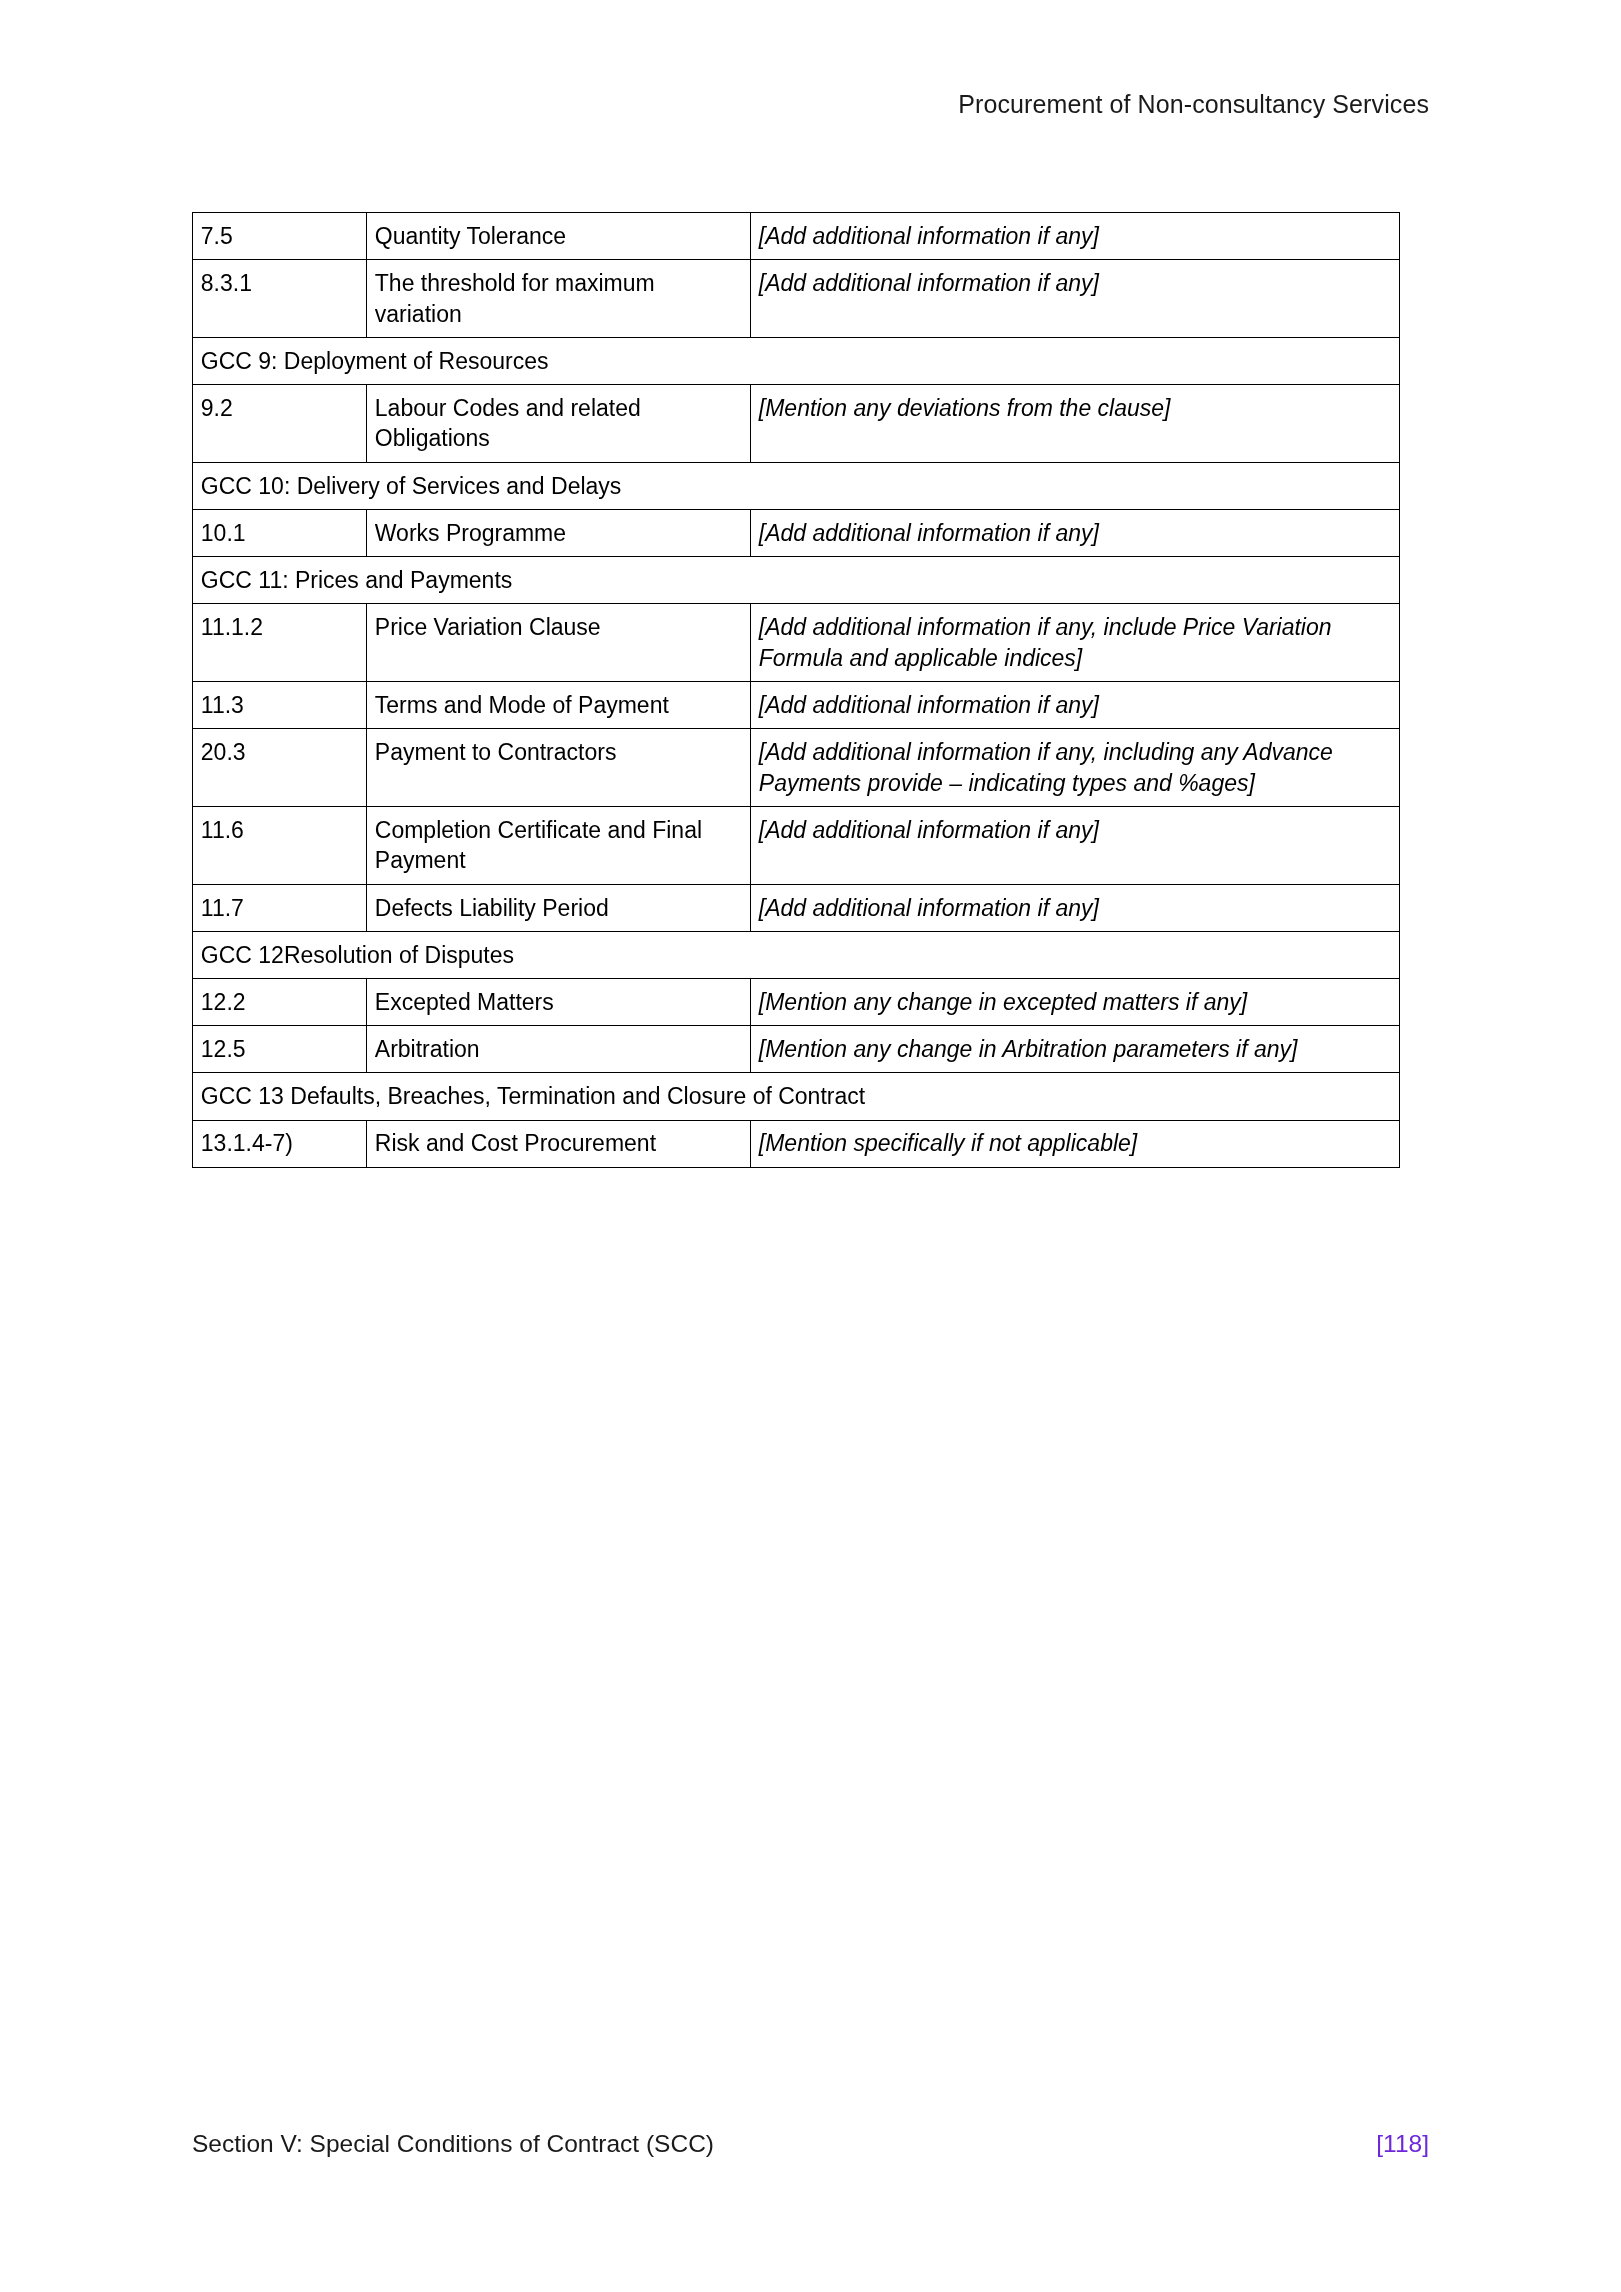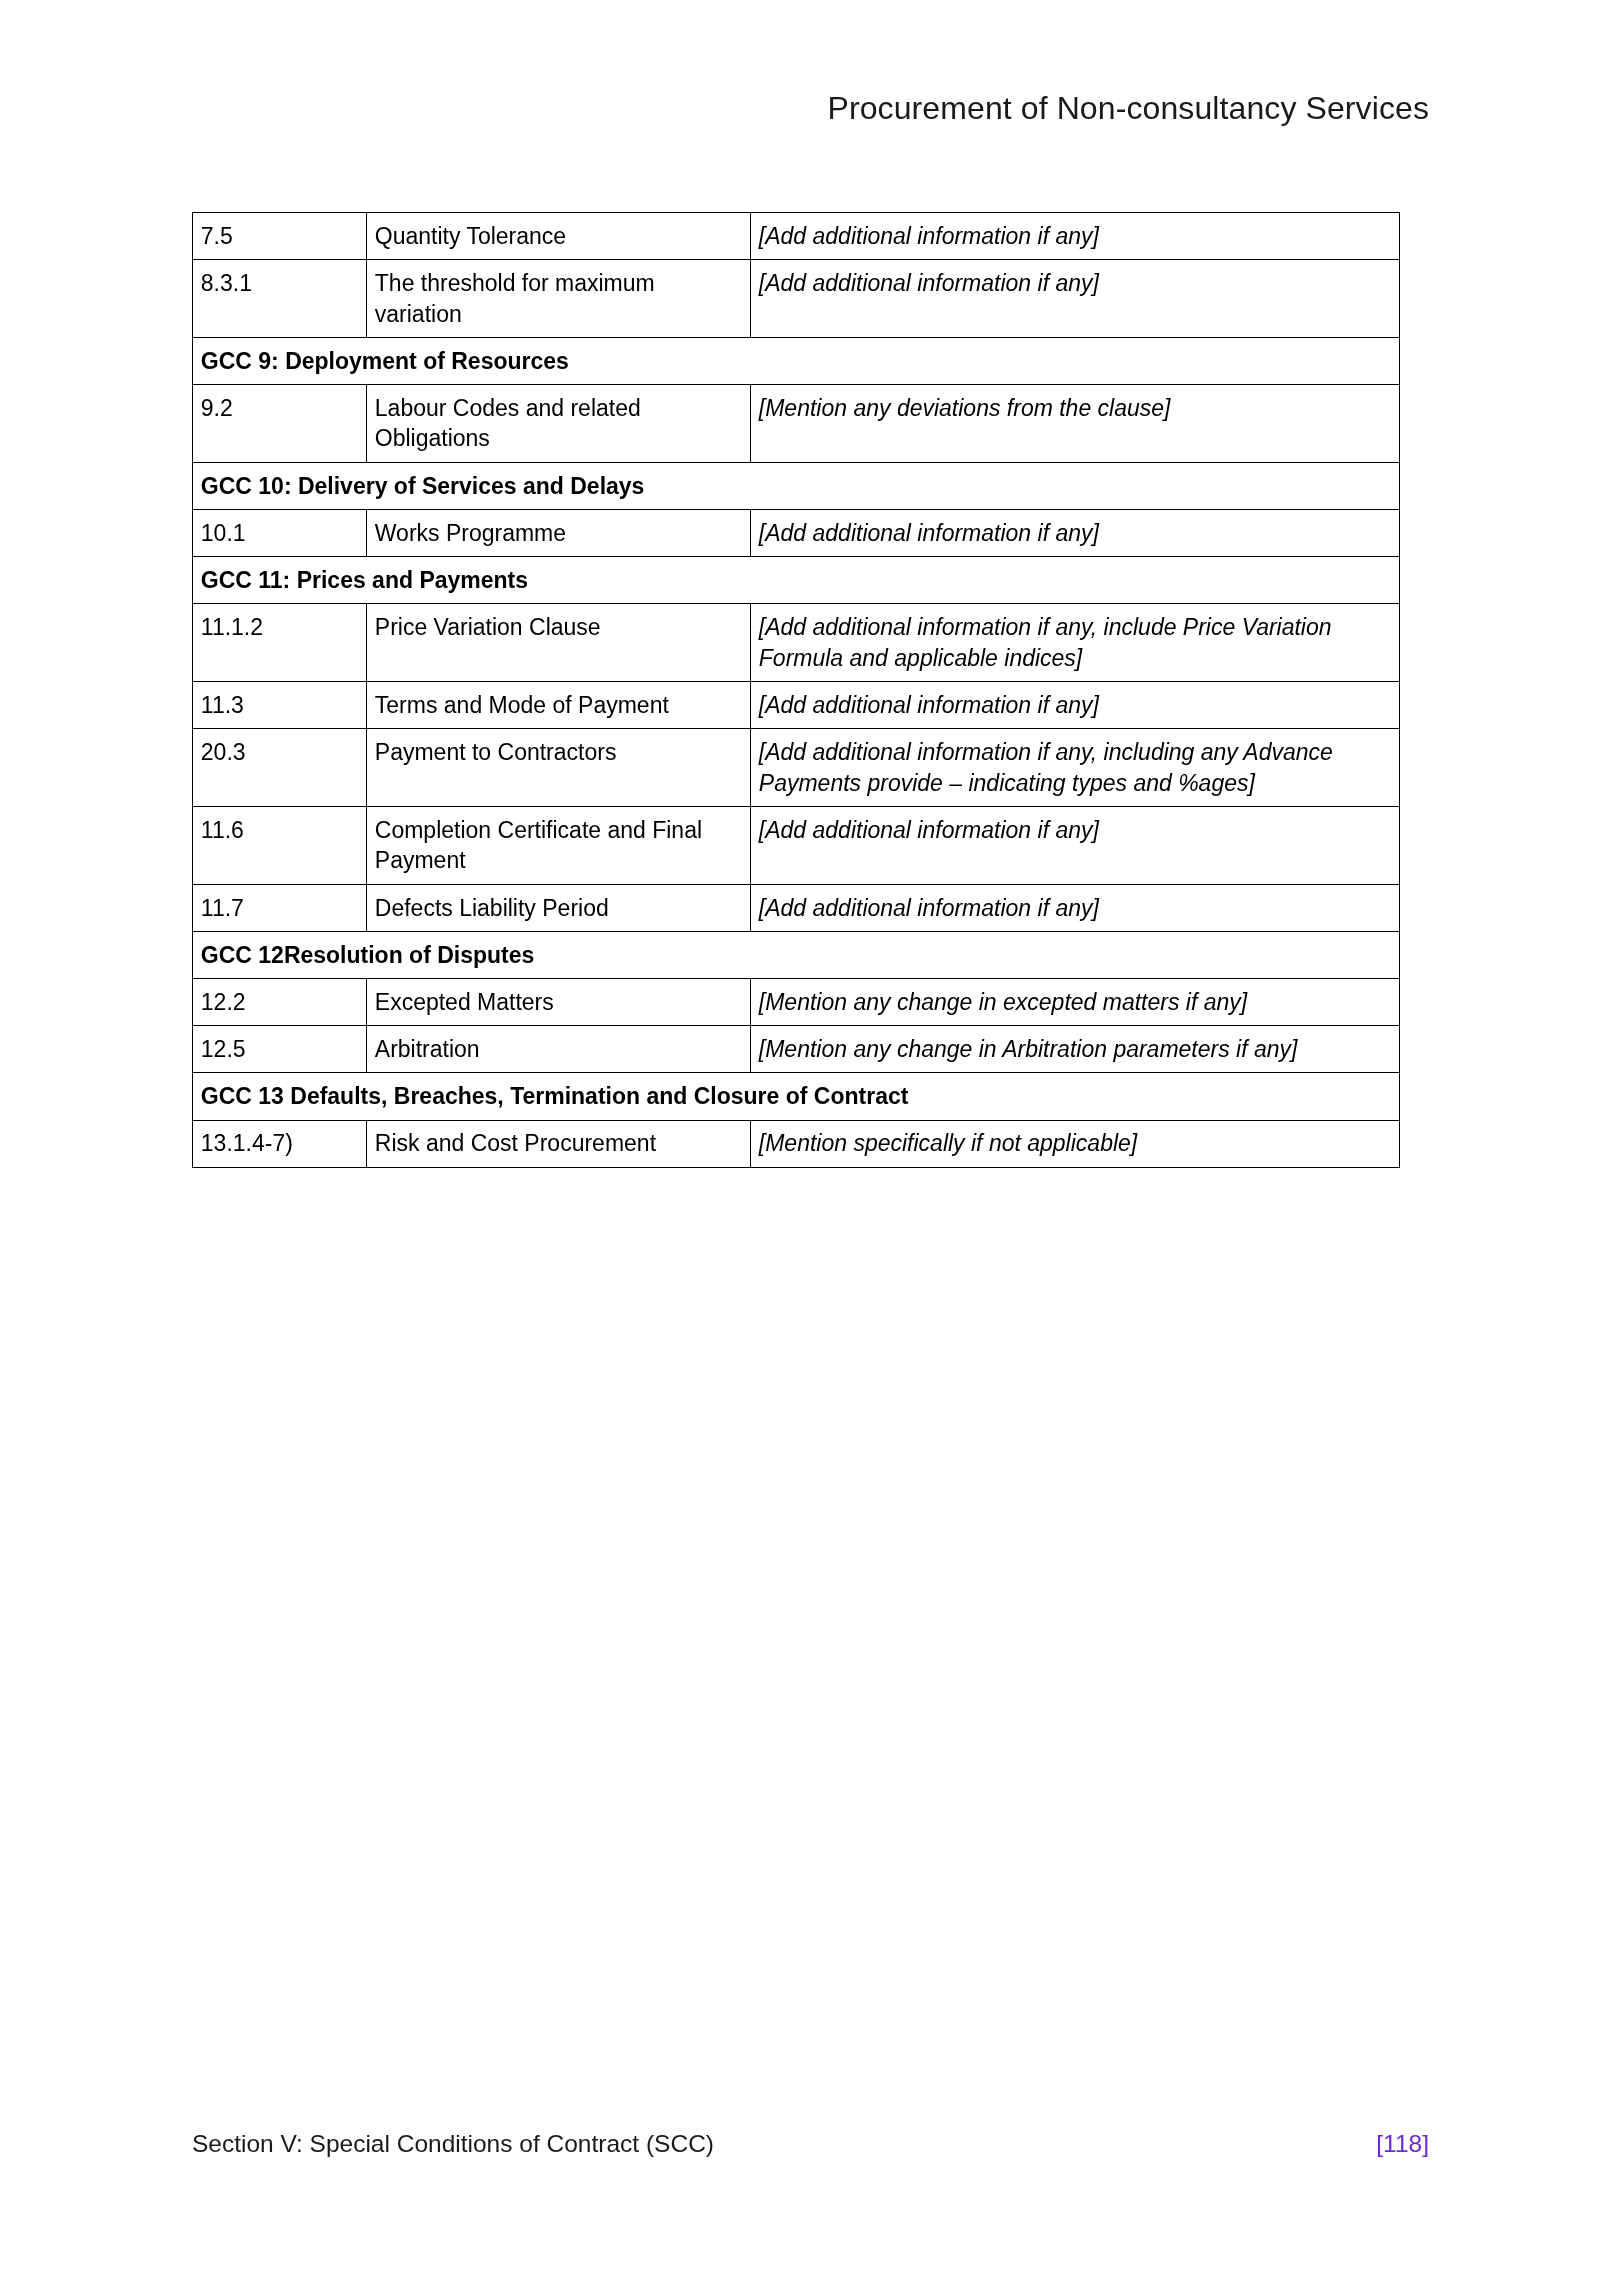--- a/index.html
+++ b/index.html
@@ -18,21 +18,21 @@
     position: relative;
     width: 1621px;
     height: 2293px;
     box-sizing: border-box;
     padding: 0;
   }
   .header {
     position: absolute;
     top: 90px;
     right: 192px;
-    font-size: 32px;
+    font-size: 25px;
     color: #1a1a1a;
     letter-spacing: 0.1px;
   }
   .table-wrap {
     position: absolute;
     top: 186px;
     left: 192px;
     width: 1208px;
     margin-top: 26px;
   }
@@ -57,21 +57,21 @@
   }
   td.title {
     font-size: 23px;
   }
   td.note {
     font-style: italic;
     color: #000000;
     font-size: 23px;
   }
   tr.section td {
-    font-weight: bold;
+    font-weight: normal;
     font-size: 23px;
   }
   .footer-left {
     position: absolute;
     left: 192px;
     bottom: 135px;
     font-size: 24.5px;
     color: #1a1a1a;
     text-align: right;
   }

